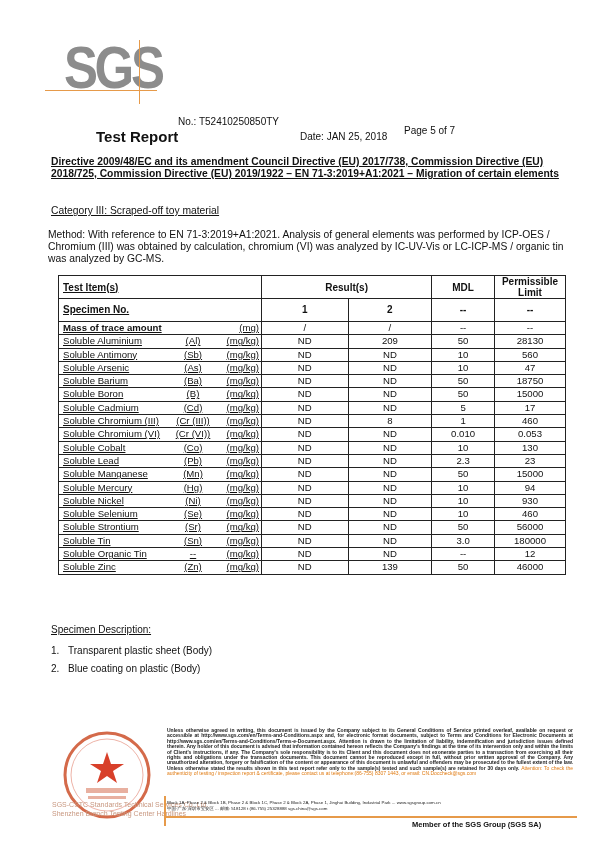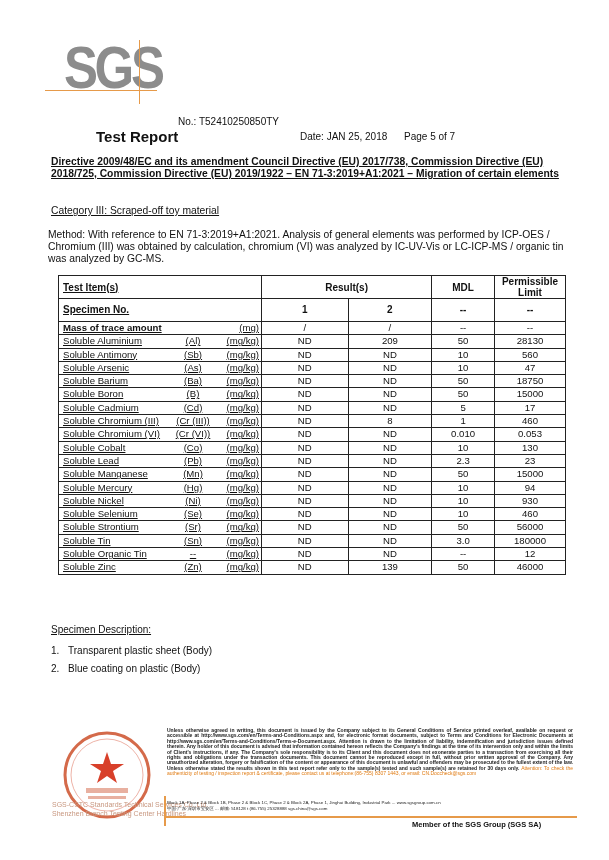--- a/index.html
+++ b/index.html
@@ -7,21 +7,21 @@
   .abs { position:absolute; }
   
   .logo { left:45px; top:36px; width:120px; height:70px; }
   .logo-text { position:absolute; left:19px; top:2px; font-family:"Liberation Sans", sans-serif; font-weight:bold; font-size:60px; letter-spacing:-4px; color:#8c8c8c; transform:scaleX(0.85); transform-origin:left top; line-height:60px; }
   .logo-hline { position:absolute; left:0; top:54px; width:112px; height:1px; background:#e69a4a; }
   .logo-vline { position:absolute; left:94px; top:4px; width:1px; height:64px; background:#e69a4a; }
   
   .hdr-title { left:96px; top:128px; font-size:15px; font-weight:bold; }
   .hdr-no { left:178px; top:116px; font-size:10px;text-align:right; }
   .hdr-date { left:300px; top:131px; font-size:10px; }
-  .hdr-page { left:398px; top:131px; font-size:10px;padding-left:6px; }
+  .hdr-page { left:398px; top:125px; font-size:10px;padding-left:6px; }
   .directive { left:51px; top:156px; width:520px; font-size:10.3px; font-weight:bold; text-decoration:underline; line-height:12px; }
   .category { left:51px; top:205px; font-size:10.3px; text-decoration:underline; }
   .method { left:48px; top:229px; width:520px; font-size:10.3px; line-height:12px; }
   
   table.results { position:absolute; left:58px; top:275px; width:508px; border-collapse:collapse; font-size:9.6px; }
   table.results td { border:1px solid #222; padding:0 4px; height:12.3px; line-height:12.3px; text-align:center; white-space:nowrap; }
   table.results td.item { text-align:left; padding:0;text-decoration:underline; }
   .item-wrap { display:flex; padding-left:4px; }
   .item-name { width:108px; }
   .item-sym { width:44px; text-align:center; }

